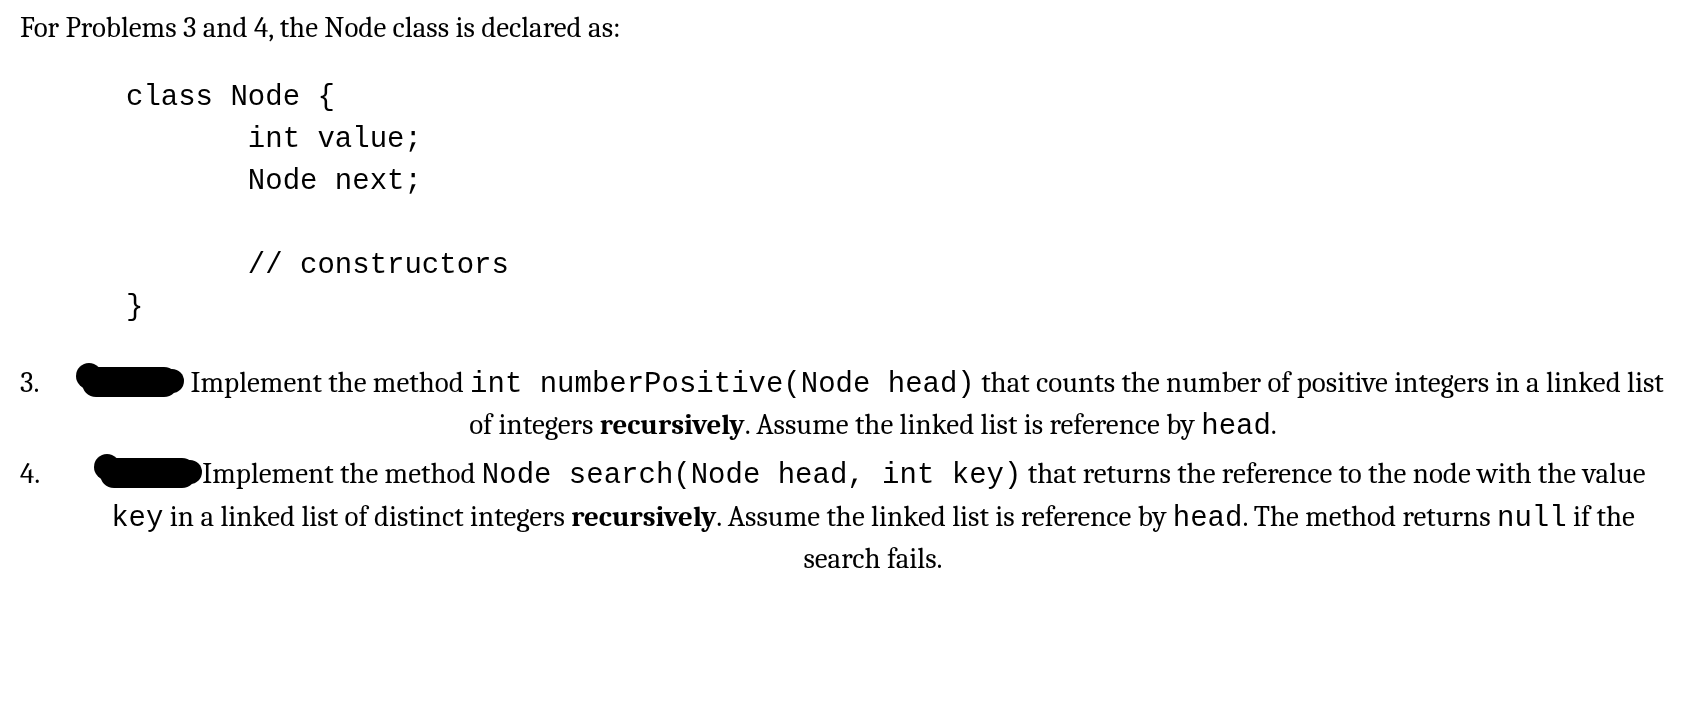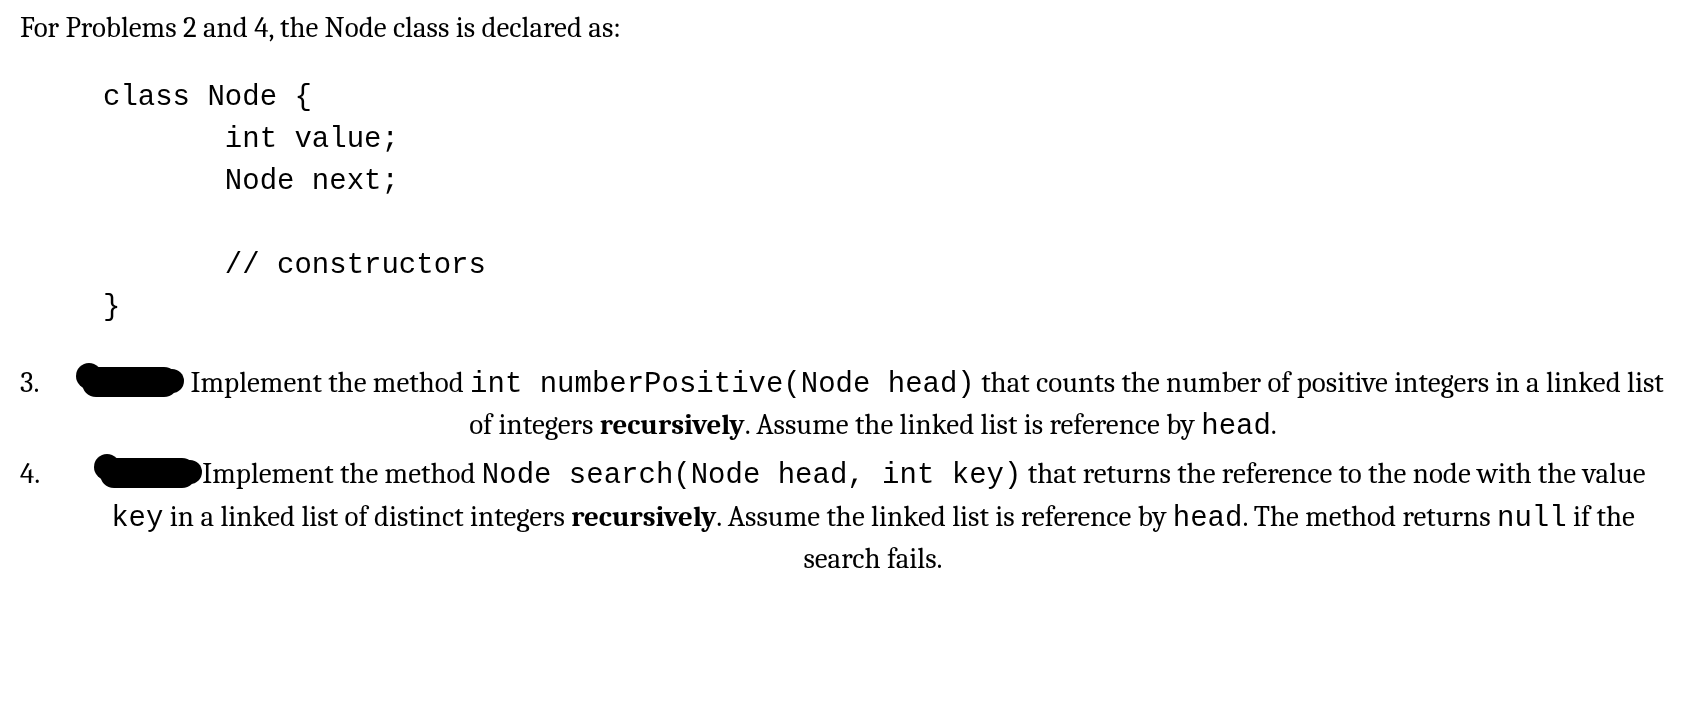--- a/index.html
+++ b/index.html
@@ -20,21 +20,21 @@
   }
   .mono {
     font-family: Consolas, 'Courier New', monospace;
   }
   .intro {
     margin-bottom: 28px;
   }
   .code-block {
     font-family: Consolas, 'Courier New', monospace;
     white-space: pre;
-    margin-left: 83px;
+    margin-left: 106px;
     margin-bottom: 34px;
     line-height: 1.45;
     font-size: 29px;
   }
   ol.problems {
     list-style: none;
     margin: 0;
     padding: 0;
     counter-reset: prob 2;
     text-align: center;
@@ -82,21 +82,21 @@
     right: -6px;
     top: 2px;
   }
   b, .bold {
     font-weight: 700;
   }
 </style>
 </head>
 <body>
 
-<div class="intro">For Problems 2 and 4, the Node class is declared as:</div>
+<div class="intro">For Problems 3 and 4, the Node class is declared as:</div>
 
 <div class="code-block">class Node {
        int value;
        Node next;
 
        // constructors
 }</div>
 
 <ol class="problems">
   <li>

